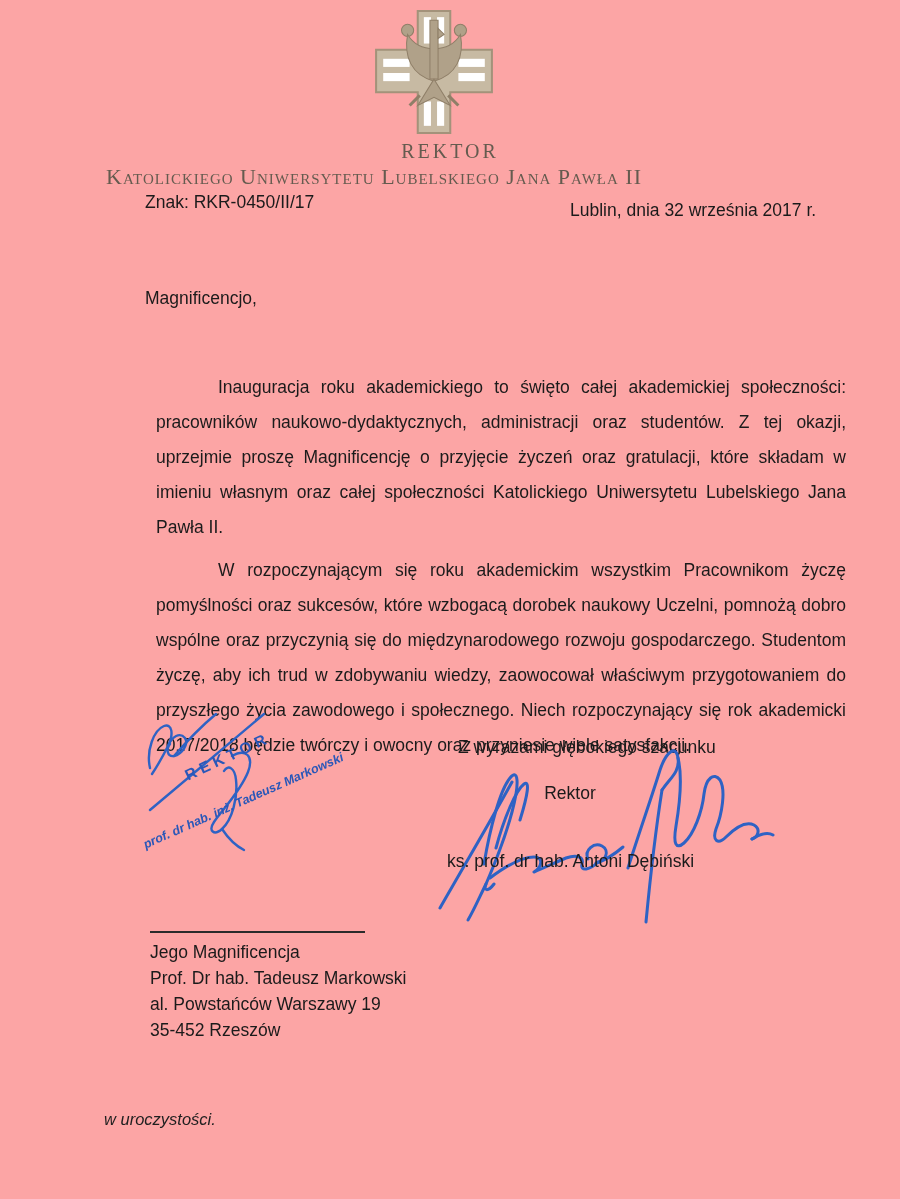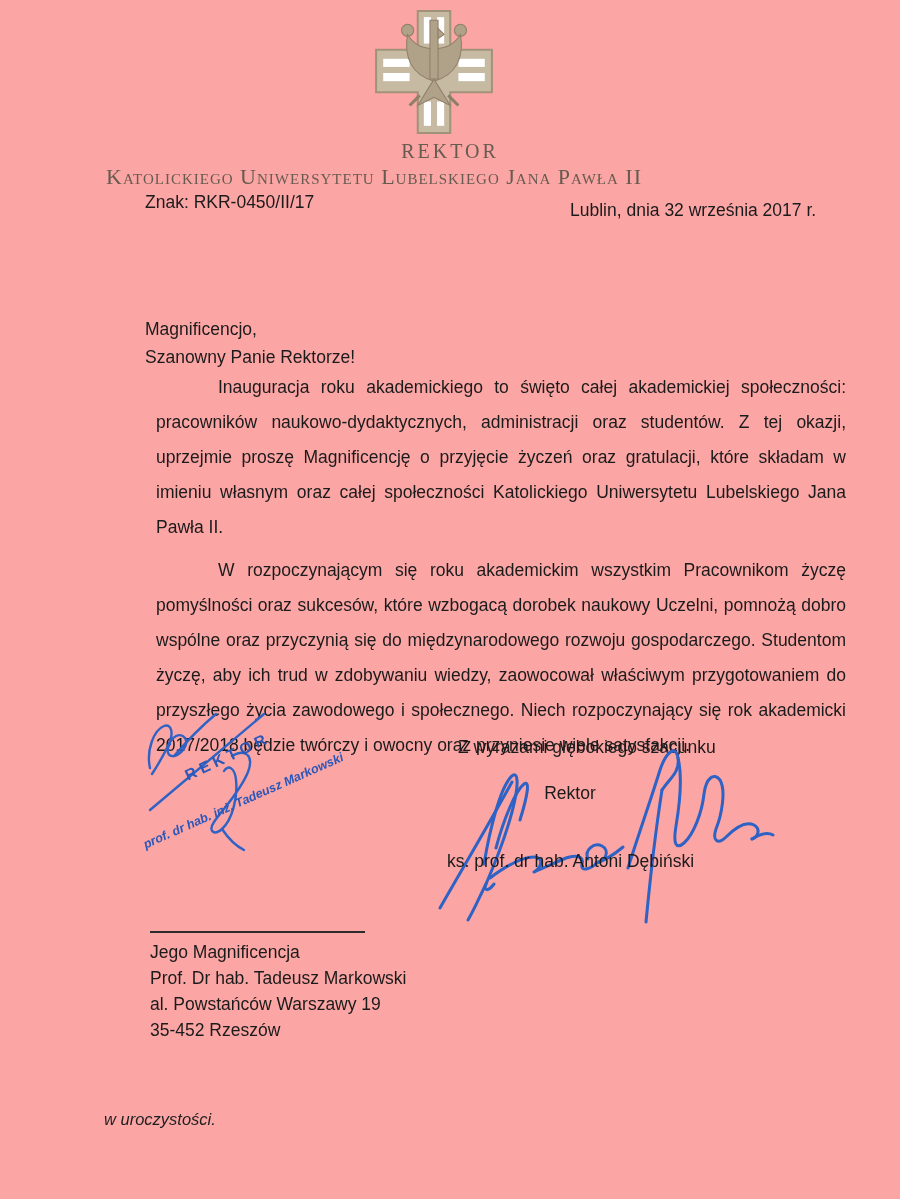--- a/index.html
+++ b/index.html
@@ -15,21 +15,21 @@
     font-family:"Liberation Serif",serif;font-size:20px;letter-spacing:3px;color:#655b4f;
   }
   .header-subtitle{
     position:absolute;left:0;top:164px;width:748px;text-align:center;
     font-family:"Liberation Serif",serif;font-variant:small-caps;
     font-size:22px;letter-spacing:1px;color:#655b4f;
   }
   .ref-number{position:absolute;left:145px;top:192px;font-size:17.5px;}
   .date-line{position:absolute;left:570px;top:200px;font-size:17.5px;}
   
-  .salutation{position:absolute;left:145px;top:284px;font-size:17.5px;line-height:28px;margin-top:31px;}
+  .salutation{position:absolute;left:145px;top:284px;font-size:17.5px;line-height:28px;}
   .body-text{
     position:absolute;left:148px;top:362px;width:706px;
     font-size:17.5px;line-height:35px;text-align:justify;
   }
   .body-text p{margin:8px;text-indent:62px;}
   
   .valediction{position:absolute;left:458px;top:737px;font-size:17.5px;}
   .closing-title{position:absolute;left:430px;top:783px;width:280px;text-align:center;font-size:17.5px;}
   .signer-name{position:absolute;left:447px;top:851px;font-size:17.5px;}
   .signature-svg{position:absolute;left:430px;top:716px;width:345px;height:212px;}
@@ -84,21 +84,20 @@
   </svg>
 
   <div class="header-title">REKTOR</div>
   <div class="header-subtitle">Katolickiego Uniwersytetu Lubelskiego Jana Pawła II</div>
 
   <div class="ref-number">Znak: RKR-0450/II/17</div>
   <div class="date-line">Lublin, dnia 32 września 2017 r.</div>
 
   <div class="salutation">
     <div>Magnificencjo,</div>
-    <div>Szanowny Panie Rektorze!</div>
   </div>
 
   <div class="body-text">
     <p>Inauguracja roku akademickiego to święto całej akademickiej społeczności: pracowników naukowo-dydaktycznych, administracji oraz studentów. Z tej okazji, uprzejmie proszę Magnificencję o przyjęcie życzeń oraz gratulacji, które składam w imieniu własnym oraz całej społeczności Katolickiego Uniwersytetu Lubelskiego Jana Pawła II.</p>
     <p>W rozpoczynającym się roku akademickim wszystkim Pracownikom życzę pomyślności oraz sukcesów, które wzbogacą dorobek naukowy Uczelni, pomnożą dobro wspólne oraz przyczynią się do międzynarodowego rozwoju gospodarczego. Studentom życzę, aby ich trud w zdobywaniu wiedzy, zaowocował właściwym przygotowaniem do przyszłego życia zawodowego i społecznego. Niech rozpoczynający się rok akademicki 2017/2018 będzie twórczy i owocny oraz przyniesie wiele satysfakcji.</p>
   </div>
 
   <div class="stamp">
     <svg width="300" height="200" viewBox="0 0 300 200" aria-hidden="true">
       <path class="pen-thin" d="M38 70 C34 52 42 32 52 28 C60 25 62 36 56 48 C50 60 44 70 40 76"></path>

